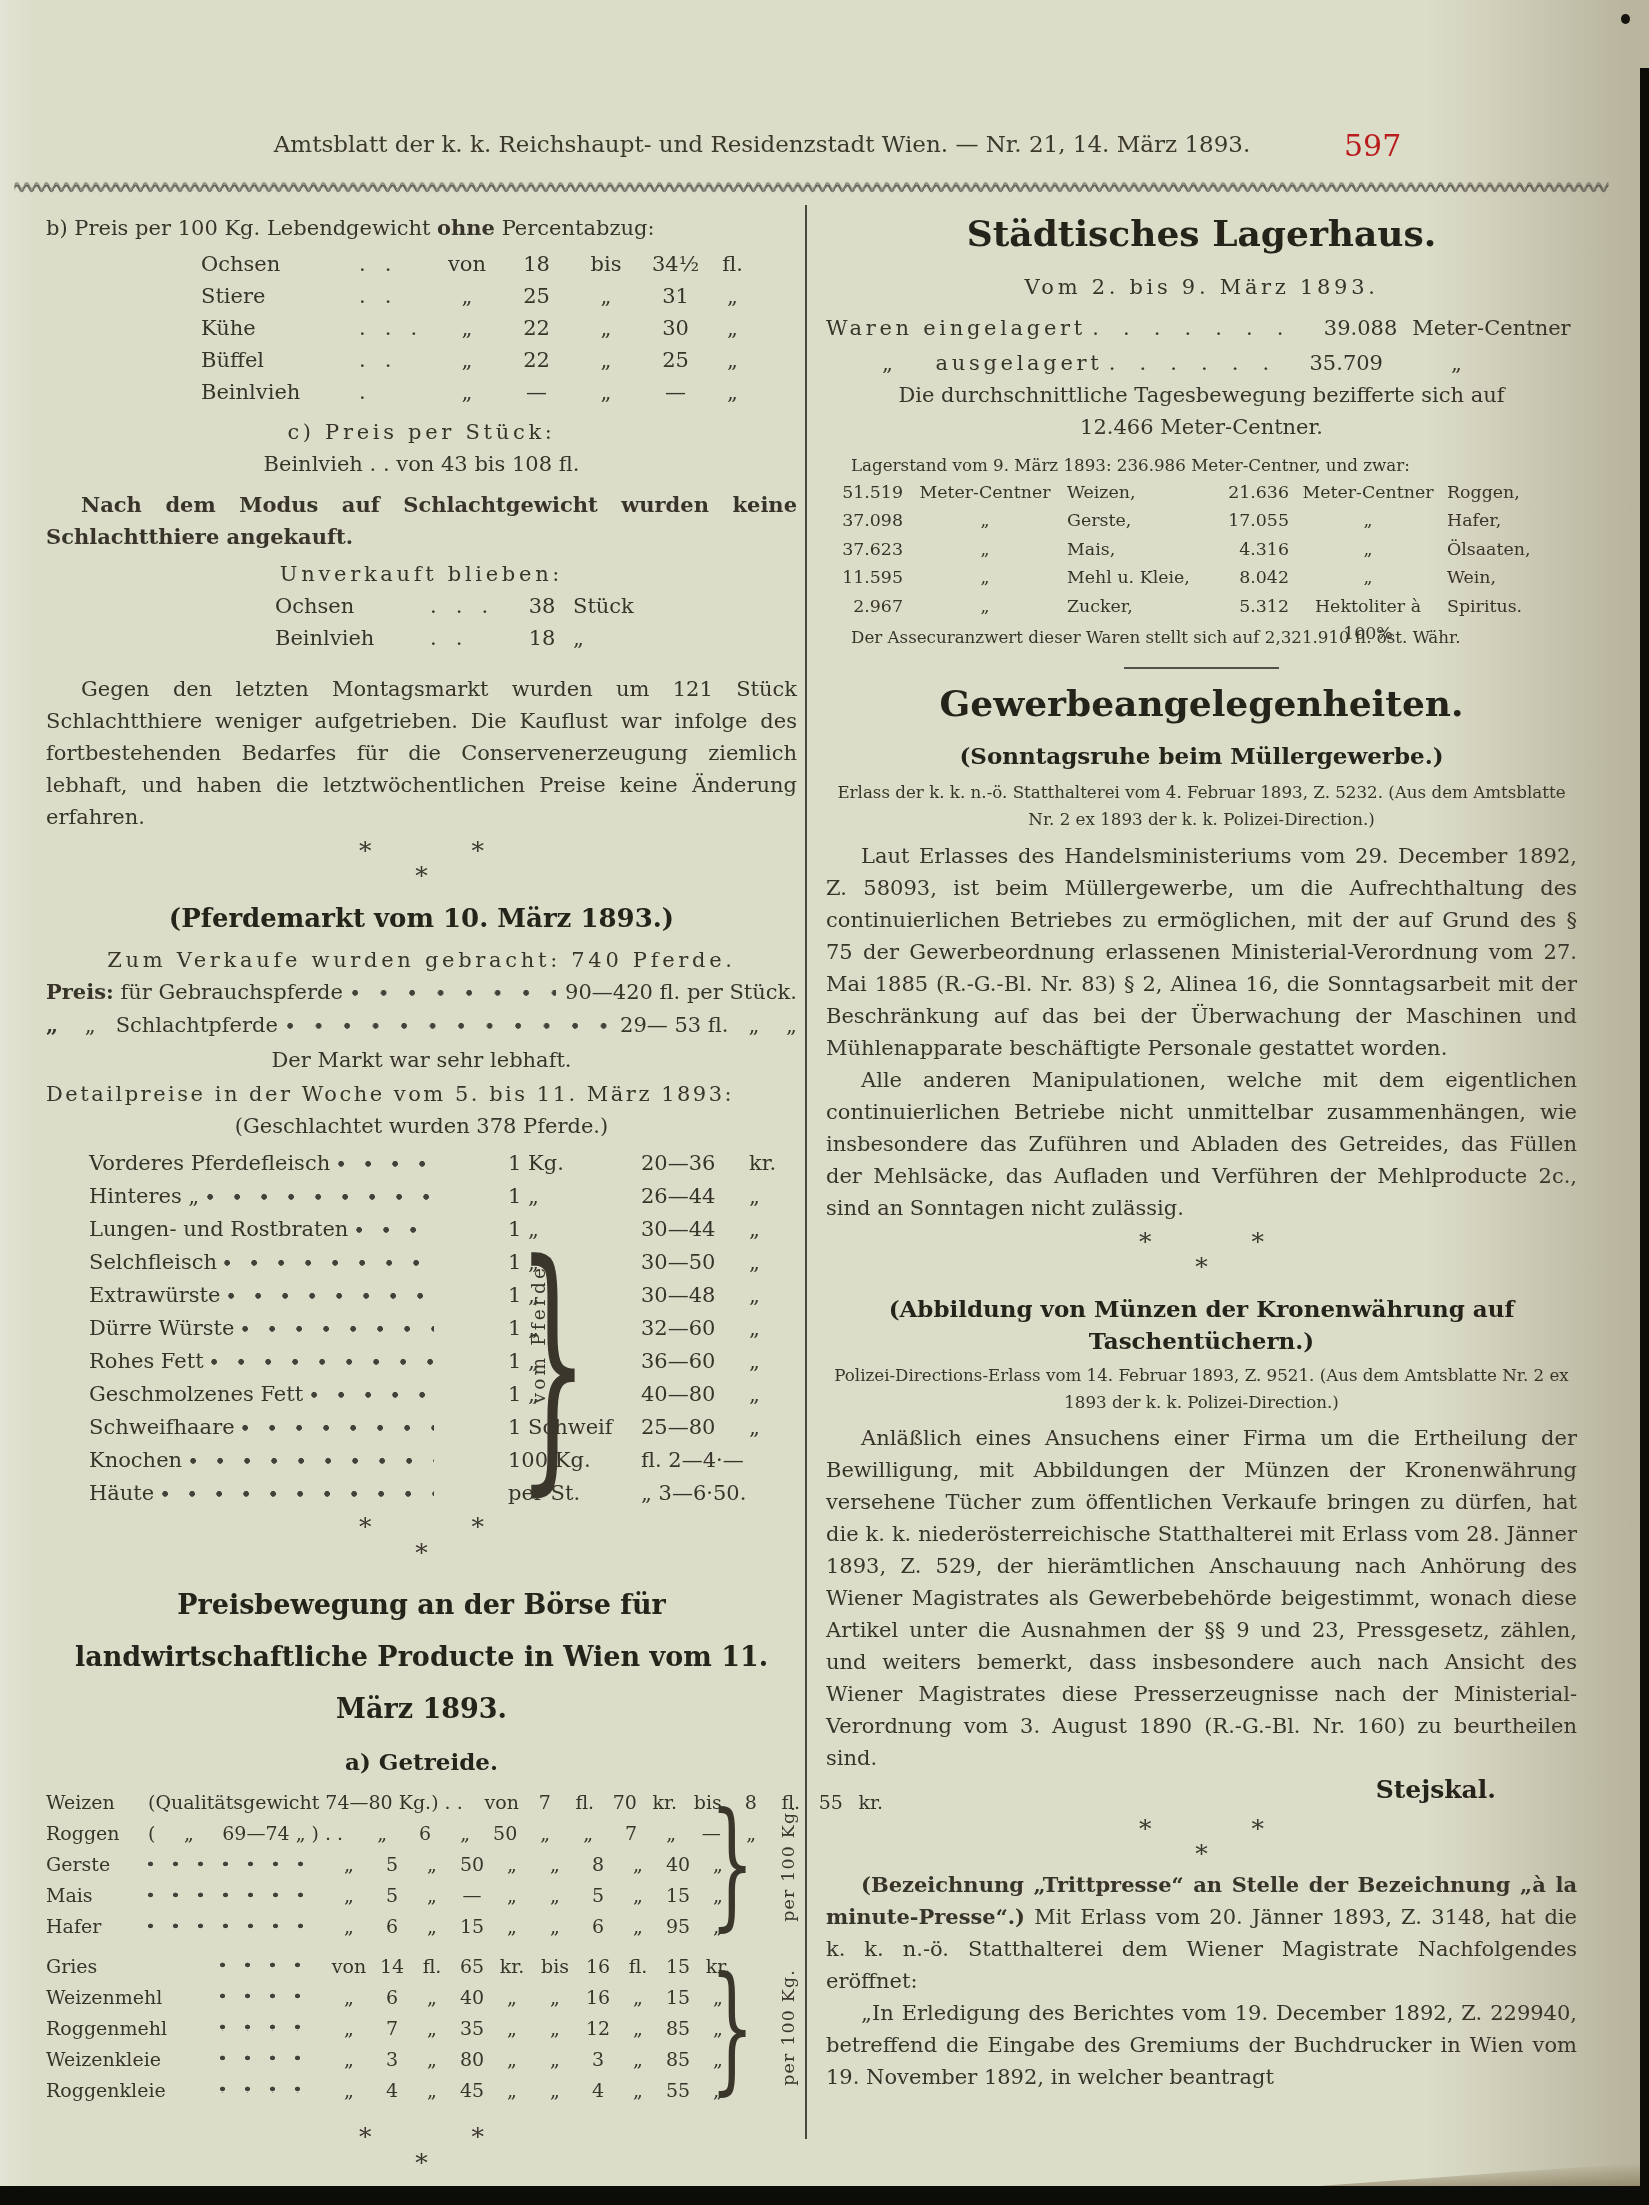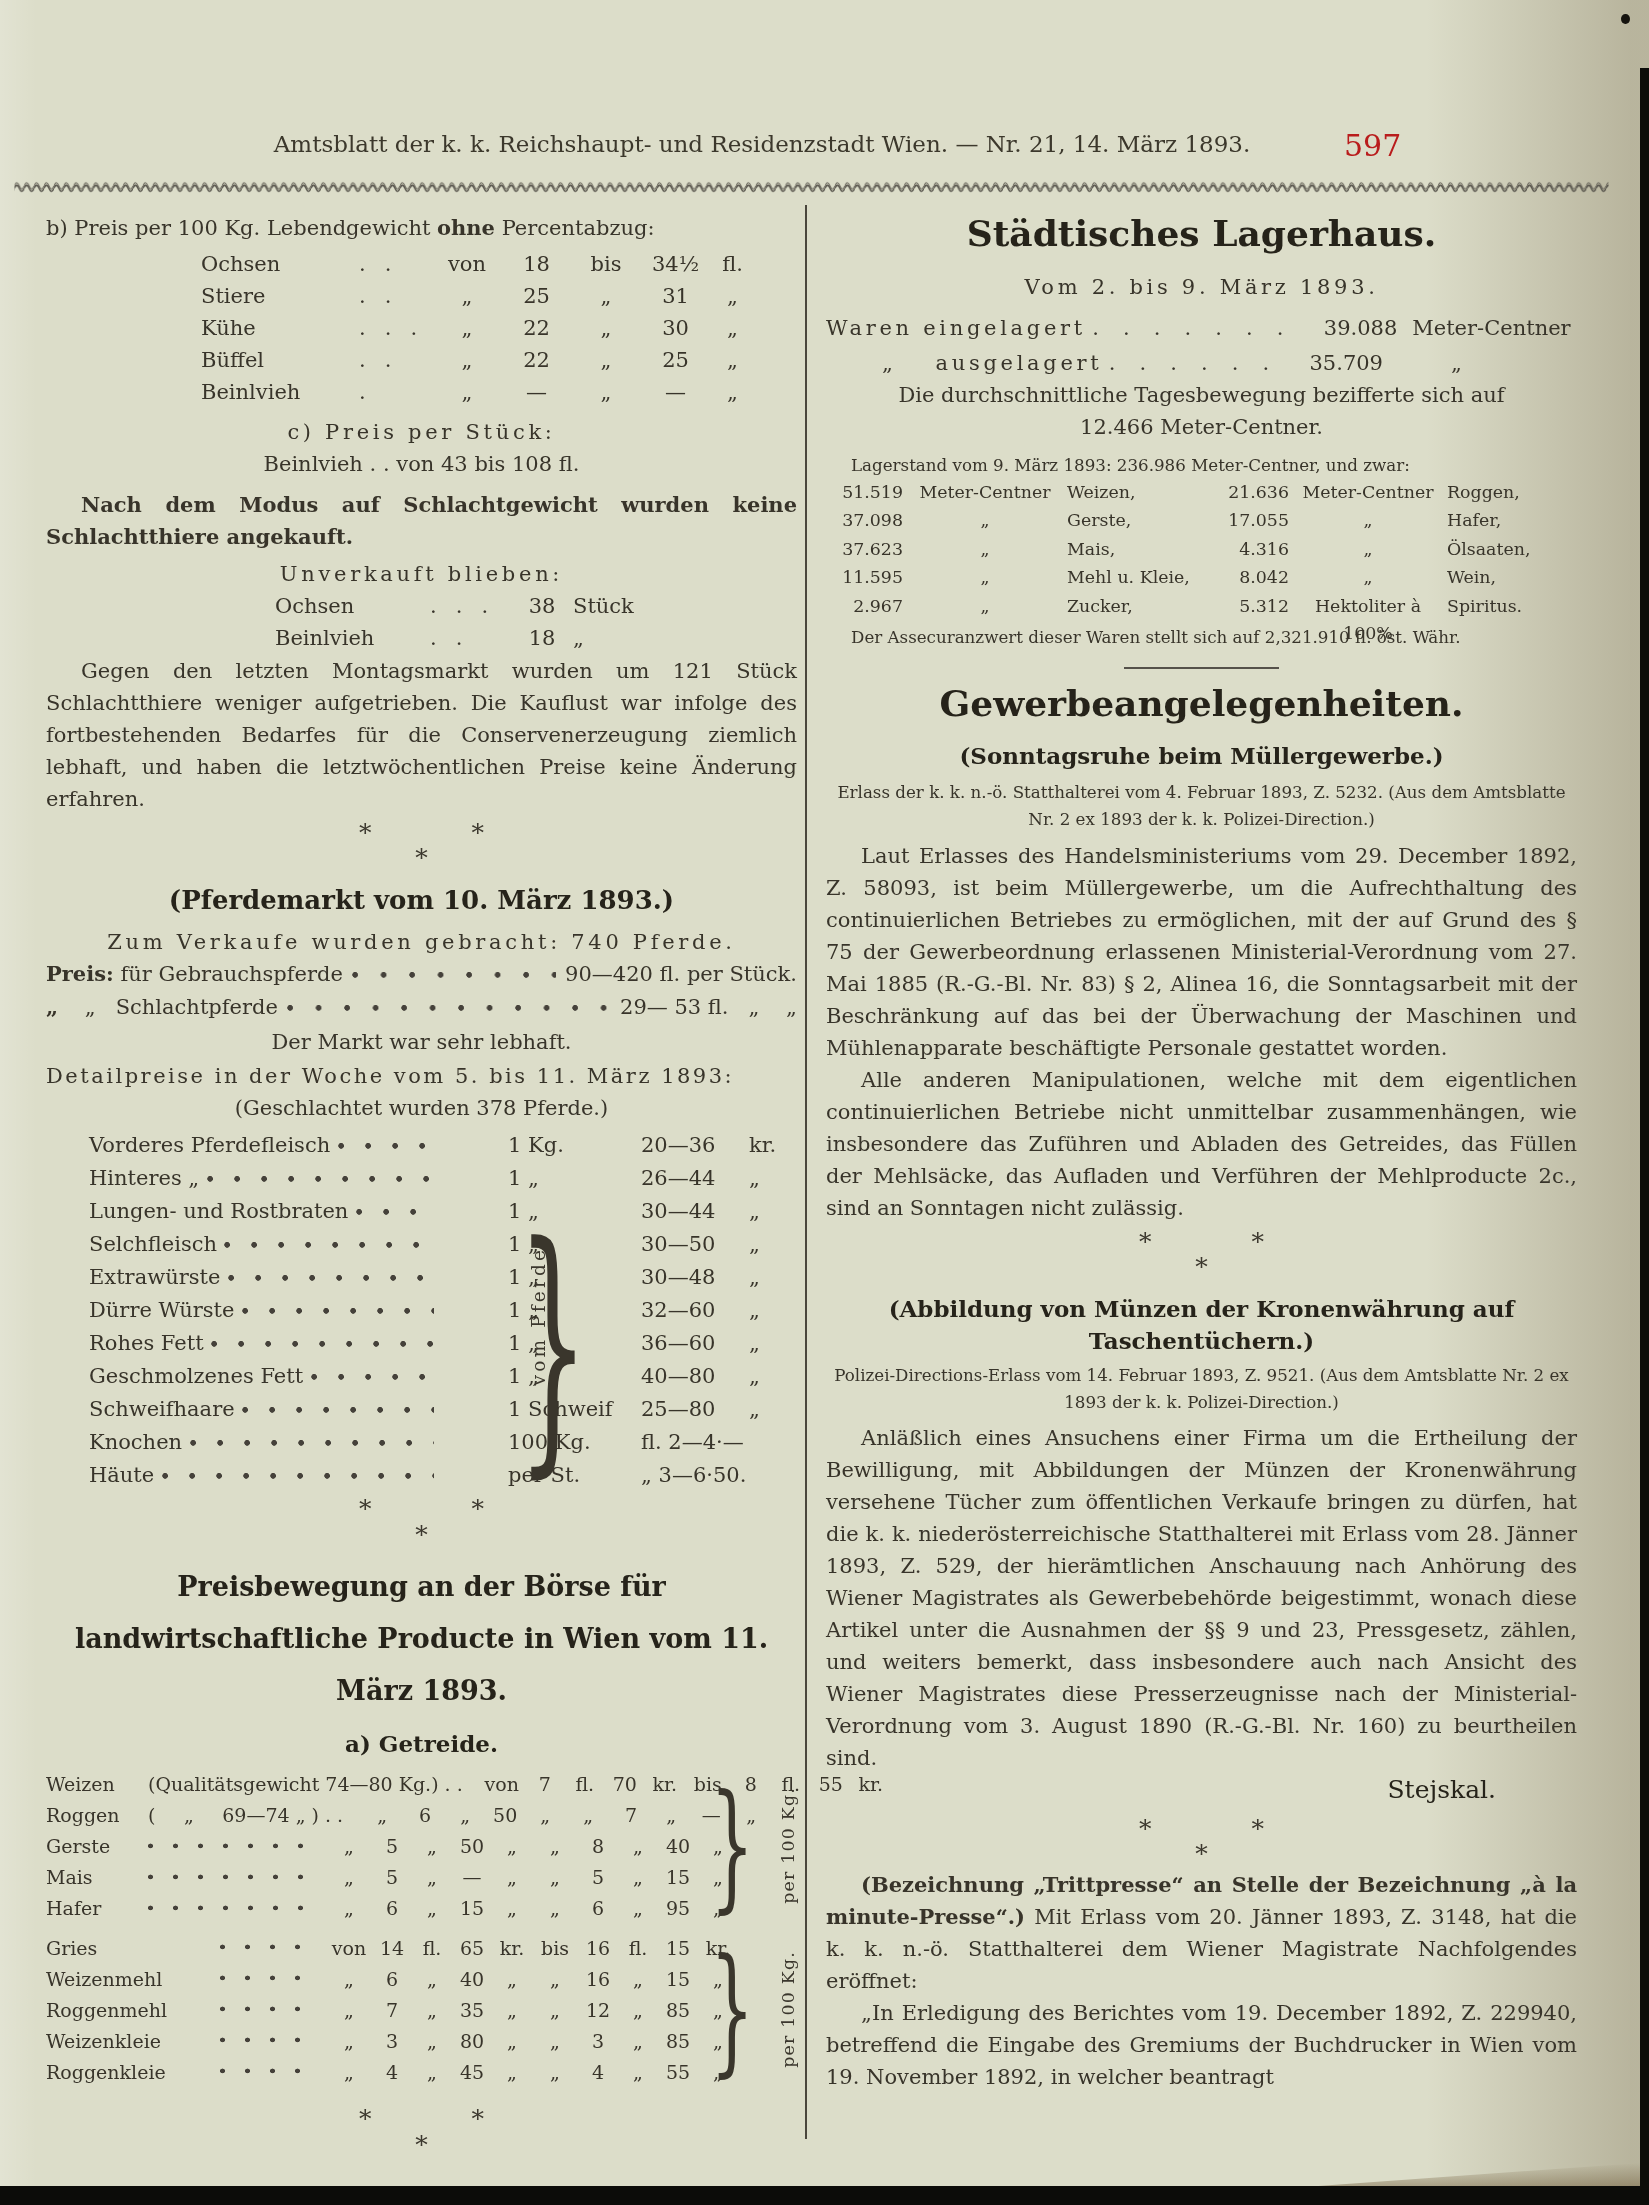--- a/index.html
+++ b/index.html
@@ -89,21 +89,21 @@
   .fl-val{flex:0 0 99px;text-align:right;}
   .fl-unit{flex:0 0 auto;padding-left:15px;}
   .stock-row{display:flex;align-items:flex-start;height:28.5px;font-size:17.4px;}
   .s-al{flex:0 0 77px;text-align:right;}
   .s-ul{flex:0 0 164px;text-align:center;}
   .s-nl{flex:1;}
   .s-ar{flex:0 0 71px;text-align:right;}
   .s-ur{flex:0 0 158px;text-align:center;}
   .s-nr{flex:0 0 130px;}
   .mini-rule{width:155px;height:1.9px;background:#55514a;margin:16px auto 13.6px auto;}
-  .signature{text-align:right;font-size:25px;font-weight:normal;padding-right:81px;height:37px;color:#26231a;}
+  .signature{text-align:right;font-size:25px;font-weight:bold;padding-right:81px;height:37px;color:#26231a;}
 </style>
 </head>
 <body>
 
 <div class="page">
   <div class="paper-tint"></div>
 
   <div class="masthead">Amtsblatt der k. k. Reichshaupt- und Residenzstadt Wien. — Nr. 21, 14. März 1893.</div>
   <div class="pageno">597</div>
   <svg class="wavy" xmlns="http://www.w3.org/2000/svg" viewBox="0 0 2580 22" width="1599" height="13.6">
@@ -182,21 +182,21 @@
           <span class="un-u">Stück</span>
         </div>
       <div class="unsold-row">
           <span class="un-name">Beinlvieh</span>
           <span class="un-dots">. .</span>
           <span class="un-v">18</span>
           <span class="un-u">„</span>
         </div>
     </div>
 
-    <div class="just" style="margin-top:1px;">Gegen den letzten Montagsmarkt wurden um 121 Stück Schlachtthiere weniger aufgetrieben. Die Kauflust war infolge des fortbestehenden Bedarfes für die Conservenerzeugung ziemlich lebhaft, und haben die letztwöchentlichen Preise keine Änderung erfahren.</div>
+    <div class="just" style="margin-top:19px;">Gegen den letzten Montagsmarkt wurden um 121 Stück Schlachtthiere weniger aufgetrieben. Die Kauflust war infolge des fortbestehenden Bedarfes für die Conservenerzeugung ziemlich lebhaft, und haben die letztwöchentlichen Preise keine Änderung erfahren.</div>
 
     <div class="asterism"><span>*    *</span><span class="a2">*</span></div>
 
     <div class="h2" style="font-size:26px;">(Pferdemarkt vom 10. März 1893.)</div>
     <div class="ctr sp" style="margin-top:10px;">Zum Verkaufe wurden gebracht: 740 Pferde.</div>
 
     <div class="price-row">
         <span class="pr-label"><span class="bold">Preis:</span><span> für Gebrauchspferde</span></span>
         <span class="pr-dots"></span>
         <span class="pr-val">90—420 fl. per Stück.</span>

